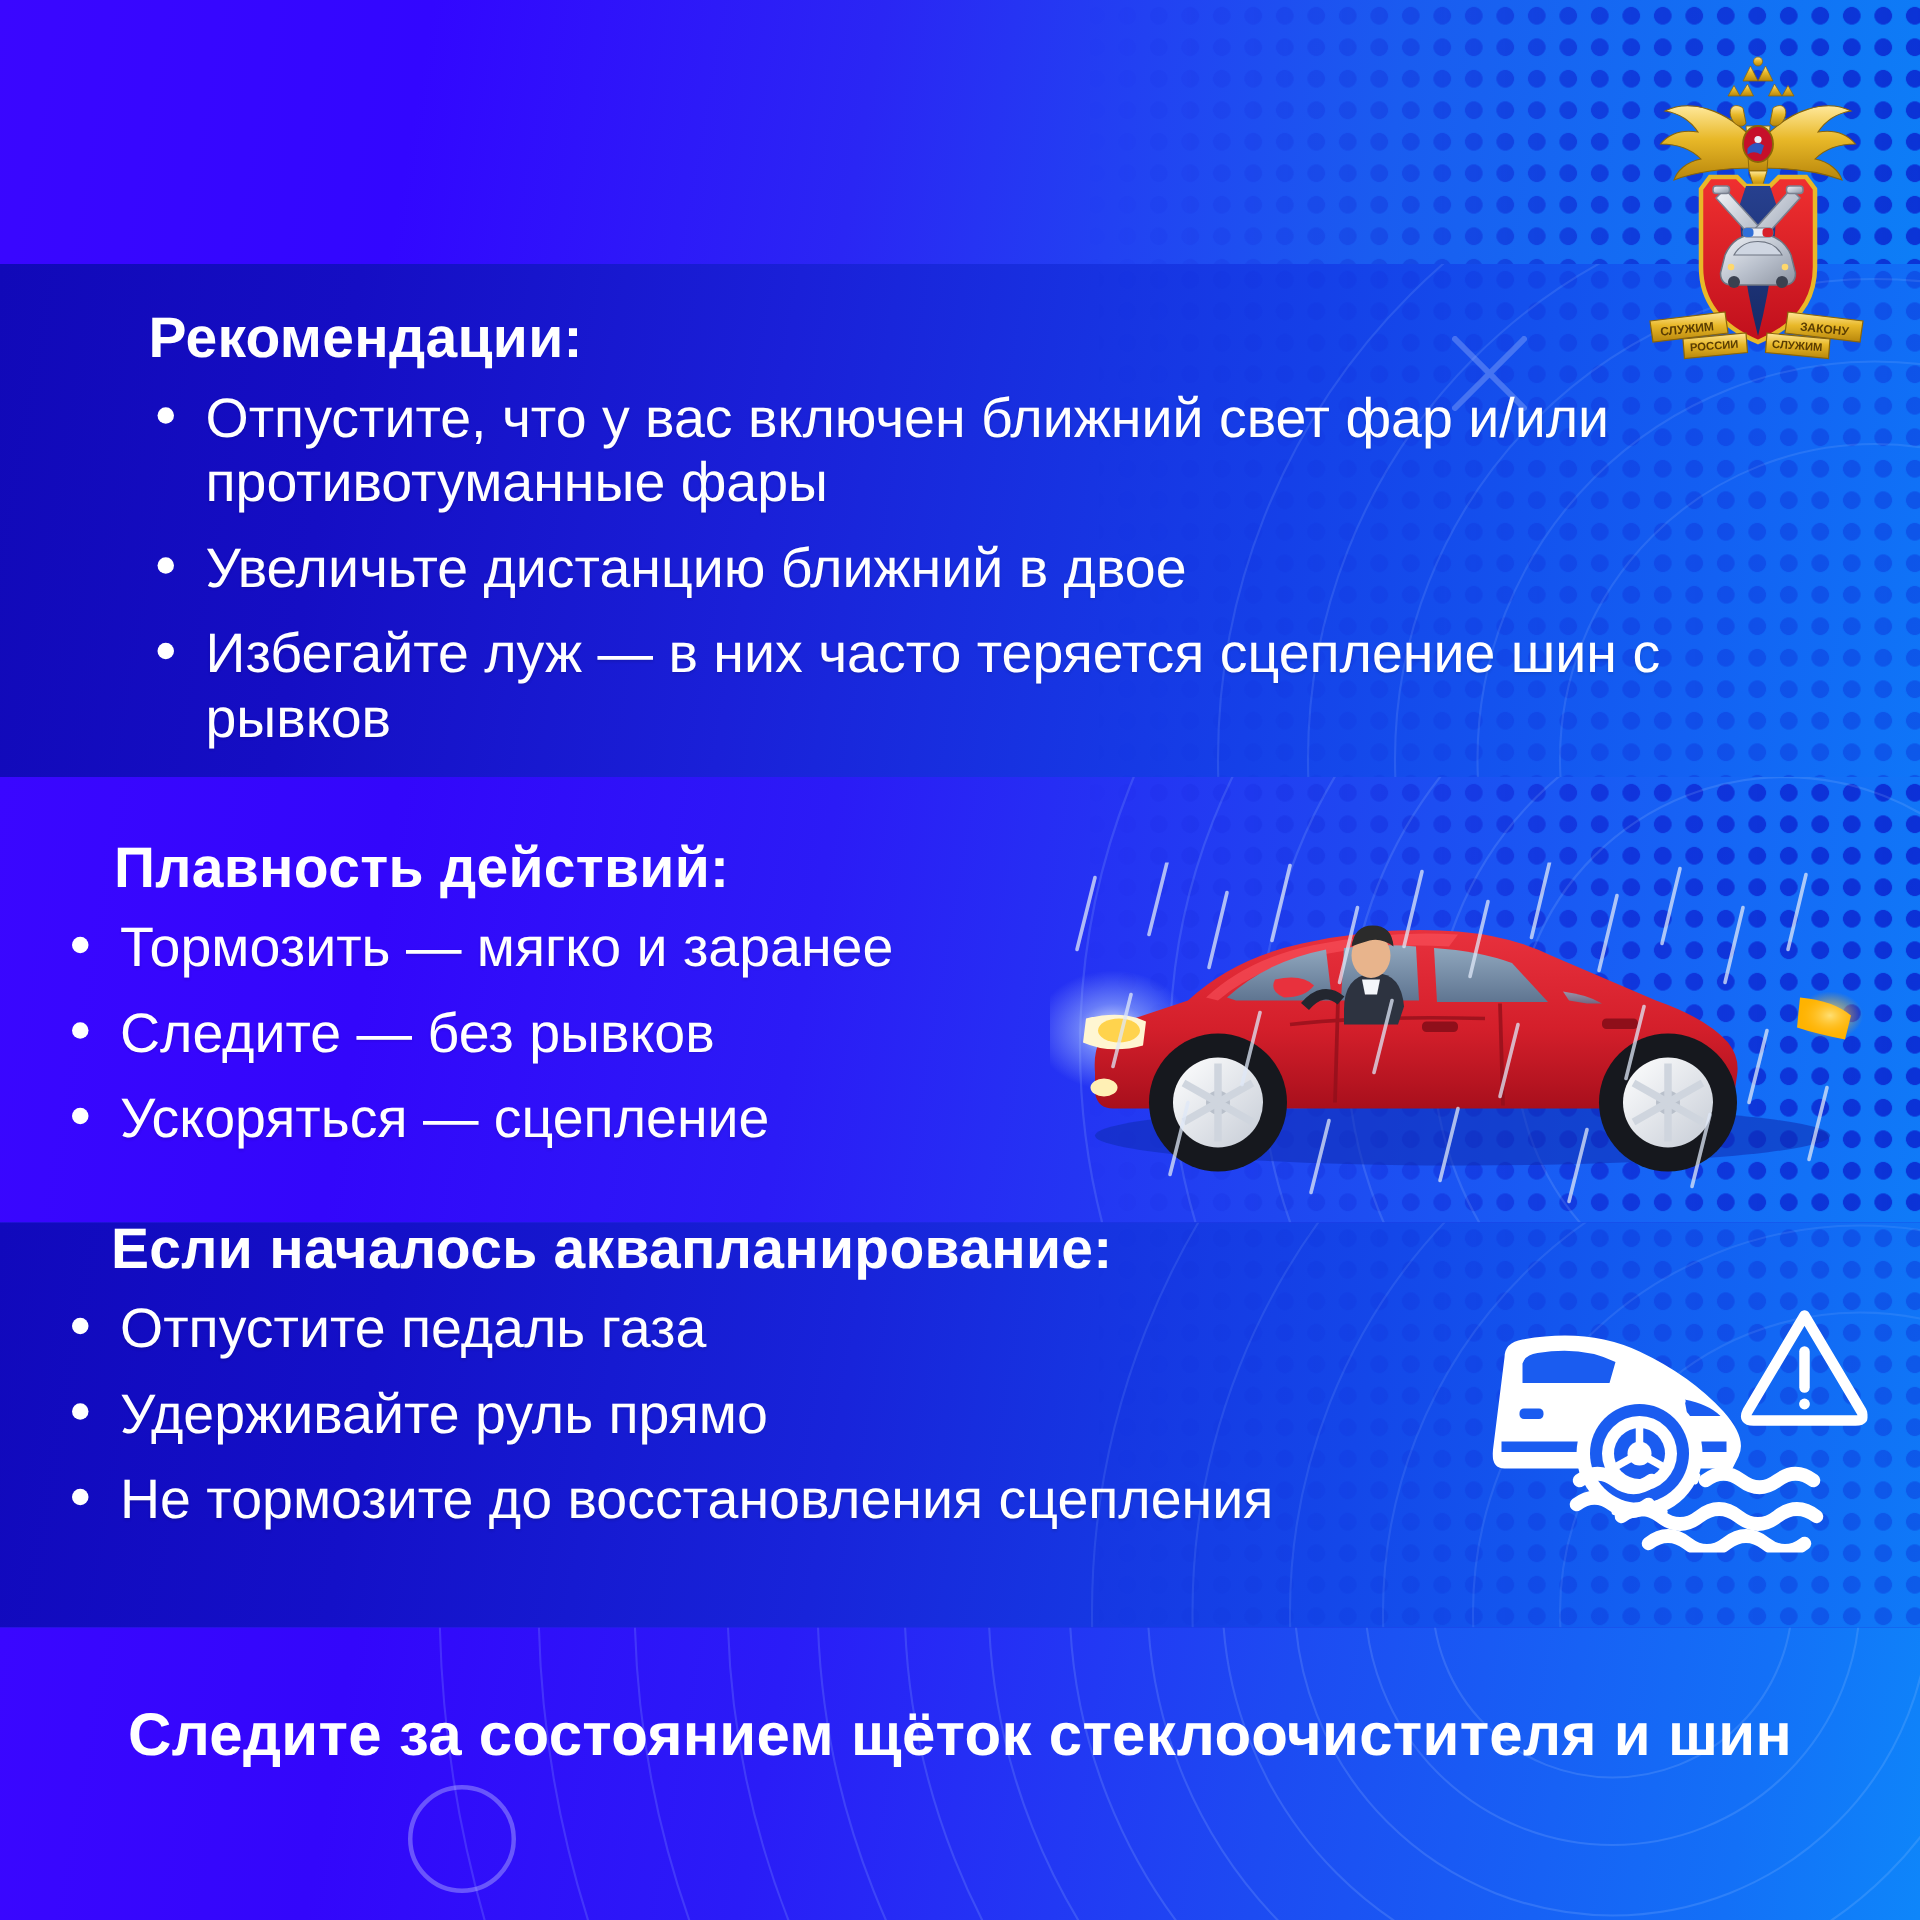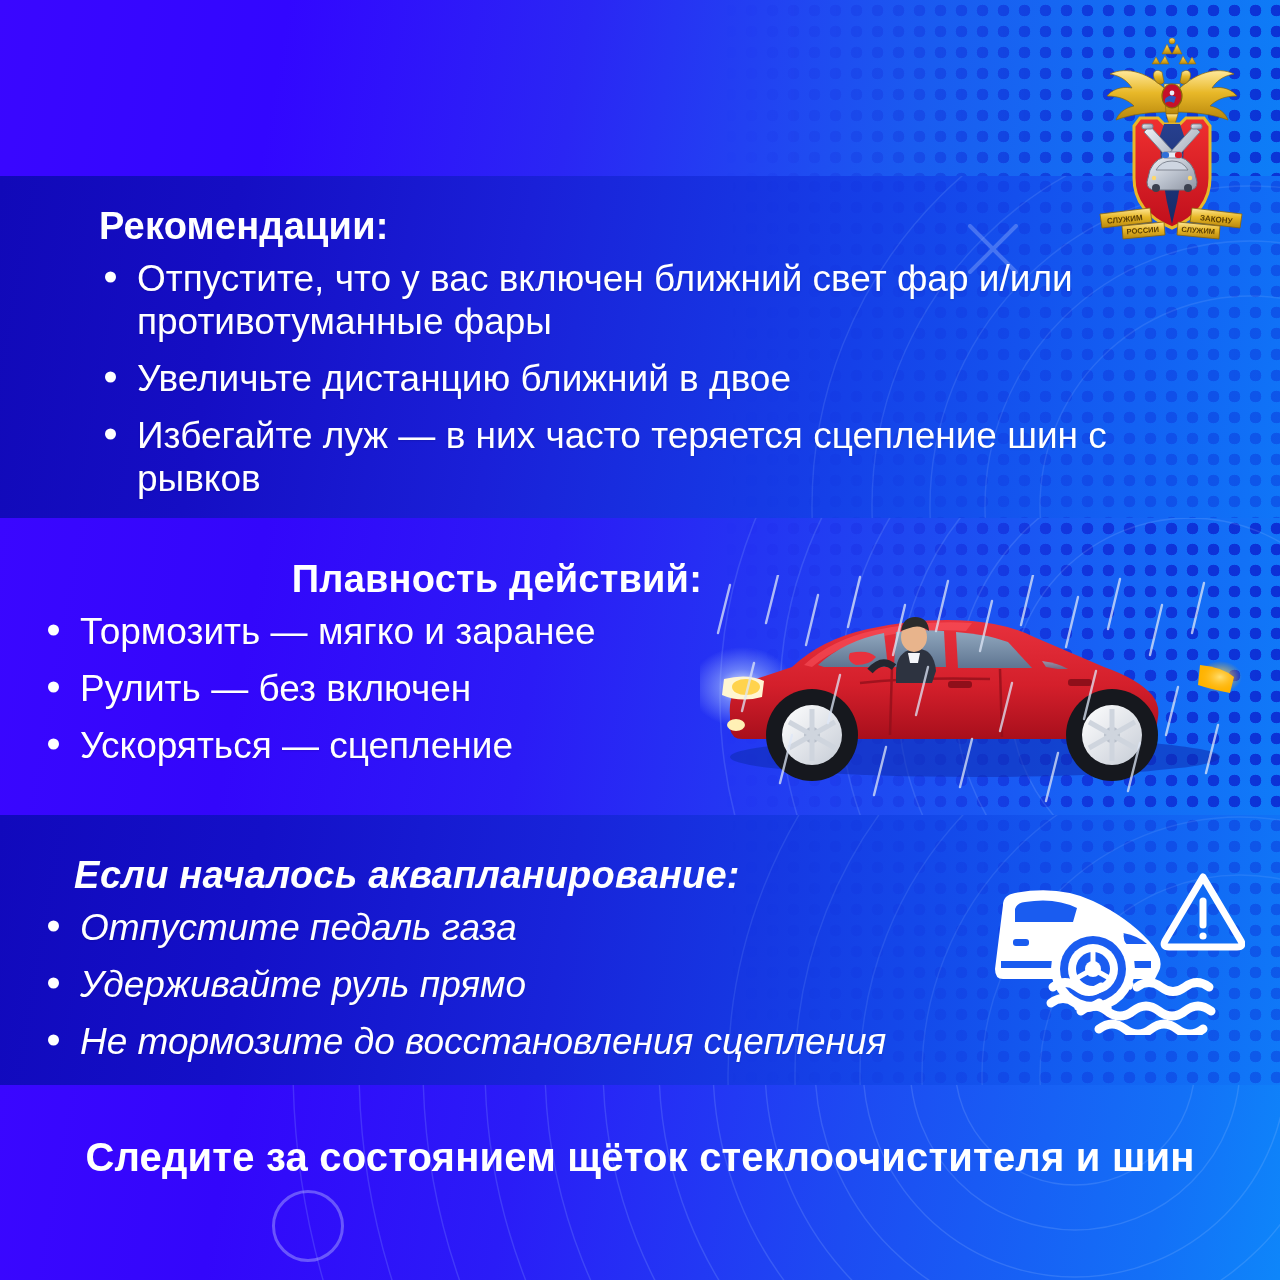--- a/index.html
+++ b/index.html
@@ -261,29 +261,29 @@
   <div class="block" style="left:72px;top:205px;width:1010px;margin-left:27px;">
     <div class="heading">Рекомендации:</div>
     <ul class="bullets">
       <li>Отпустите, что у вас включен ближний свет фар и/или противотуманные фары</li>
       <li>Увеличьте дистанцию ближний в двое</li>
       <li>Избегайте луж — в них часто теряется сцепление шин с рывков</li>
     </ul>
   </div>
 
   <div class="block" style="left:42px;top:558px;width:660px;">
-    <div class="heading" style="padding-left:34px;text-align:right;">Плавность действий:</div>
+    <div class="heading" style="padding-left:34px;">Плавность действий:</div>
     <ul class="bullets">
       <li>Тормозить — мягко и заранее</li>
-      <li>Рулить — без включен</li>
+      <li>Следите — без рывков</li>
       <li>Ускоряться — сцепление</li>
     </ul>
   </div>
 
-  <div class="block" style="left:42px;top:854px;width:960px;font-style:italic;">
+  <div class="block" style="left:42px;top:812px;width:960px;">
     <div class="heading" style="padding-left:32px;">Если началось аквапланирование:</div>
     <ul class="bullets">
       <li>Отпустите педаль газа</li>
       <li>Удерживайте руль прямо</li>
       <li>Не тормозите до восстановления сцепления</li>
     </ul>
   </div>
 
   <div class="footer-text" style="top:1135px;">Следите за состоянием щёток стеклоочистителя и шин</div>
 

